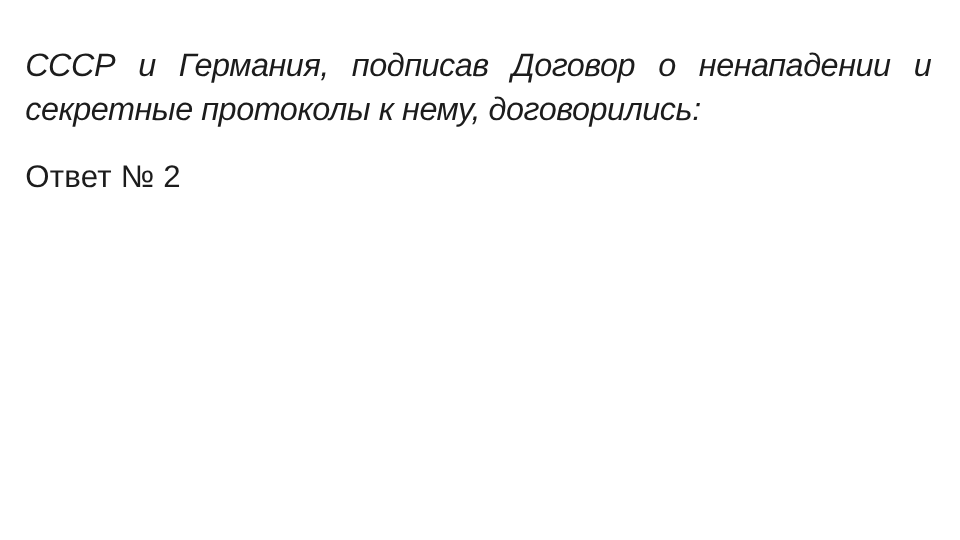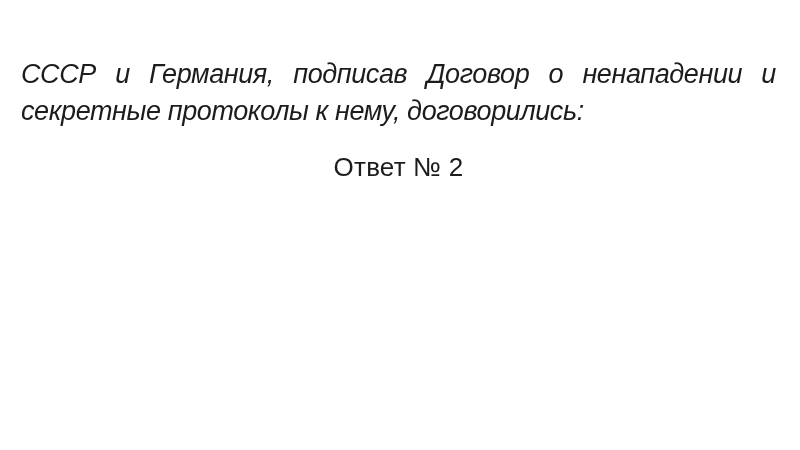--- a/index.html
+++ b/index.html
@@ -9,37 +9,36 @@
   }
   .slide {
     position: relative;
     width: 800px;
     height: 364px;
     background: #ffffff;
     overflow: hidden;
     font-family: "Liberation Sans", "DejaVu Sans", sans-serif;
     color: #1c1c1c;
     box-sizing: border-box;
-    padding: 56px 24px 0 21px;
+    padding: 36px 24px 0 21px;
   }
   .question-block {
     text-align: justify;
     font-size: 27px;
     line-height: 37px;
     letter-spacing: -0.4px;
   }
   .question-block p {
     margin: 0;
   }
   .intro {
     font-style: italic;
   }
   .answer {
     margin: 20px 0 0 0;
-    text-align: center;
     font-size: 26px;
     line-height: 34px;
     letter-spacing: 0.2px;
     font-style: normal;
   }
 </style>
 </head>
 <body>
 
 <div class="slide">

